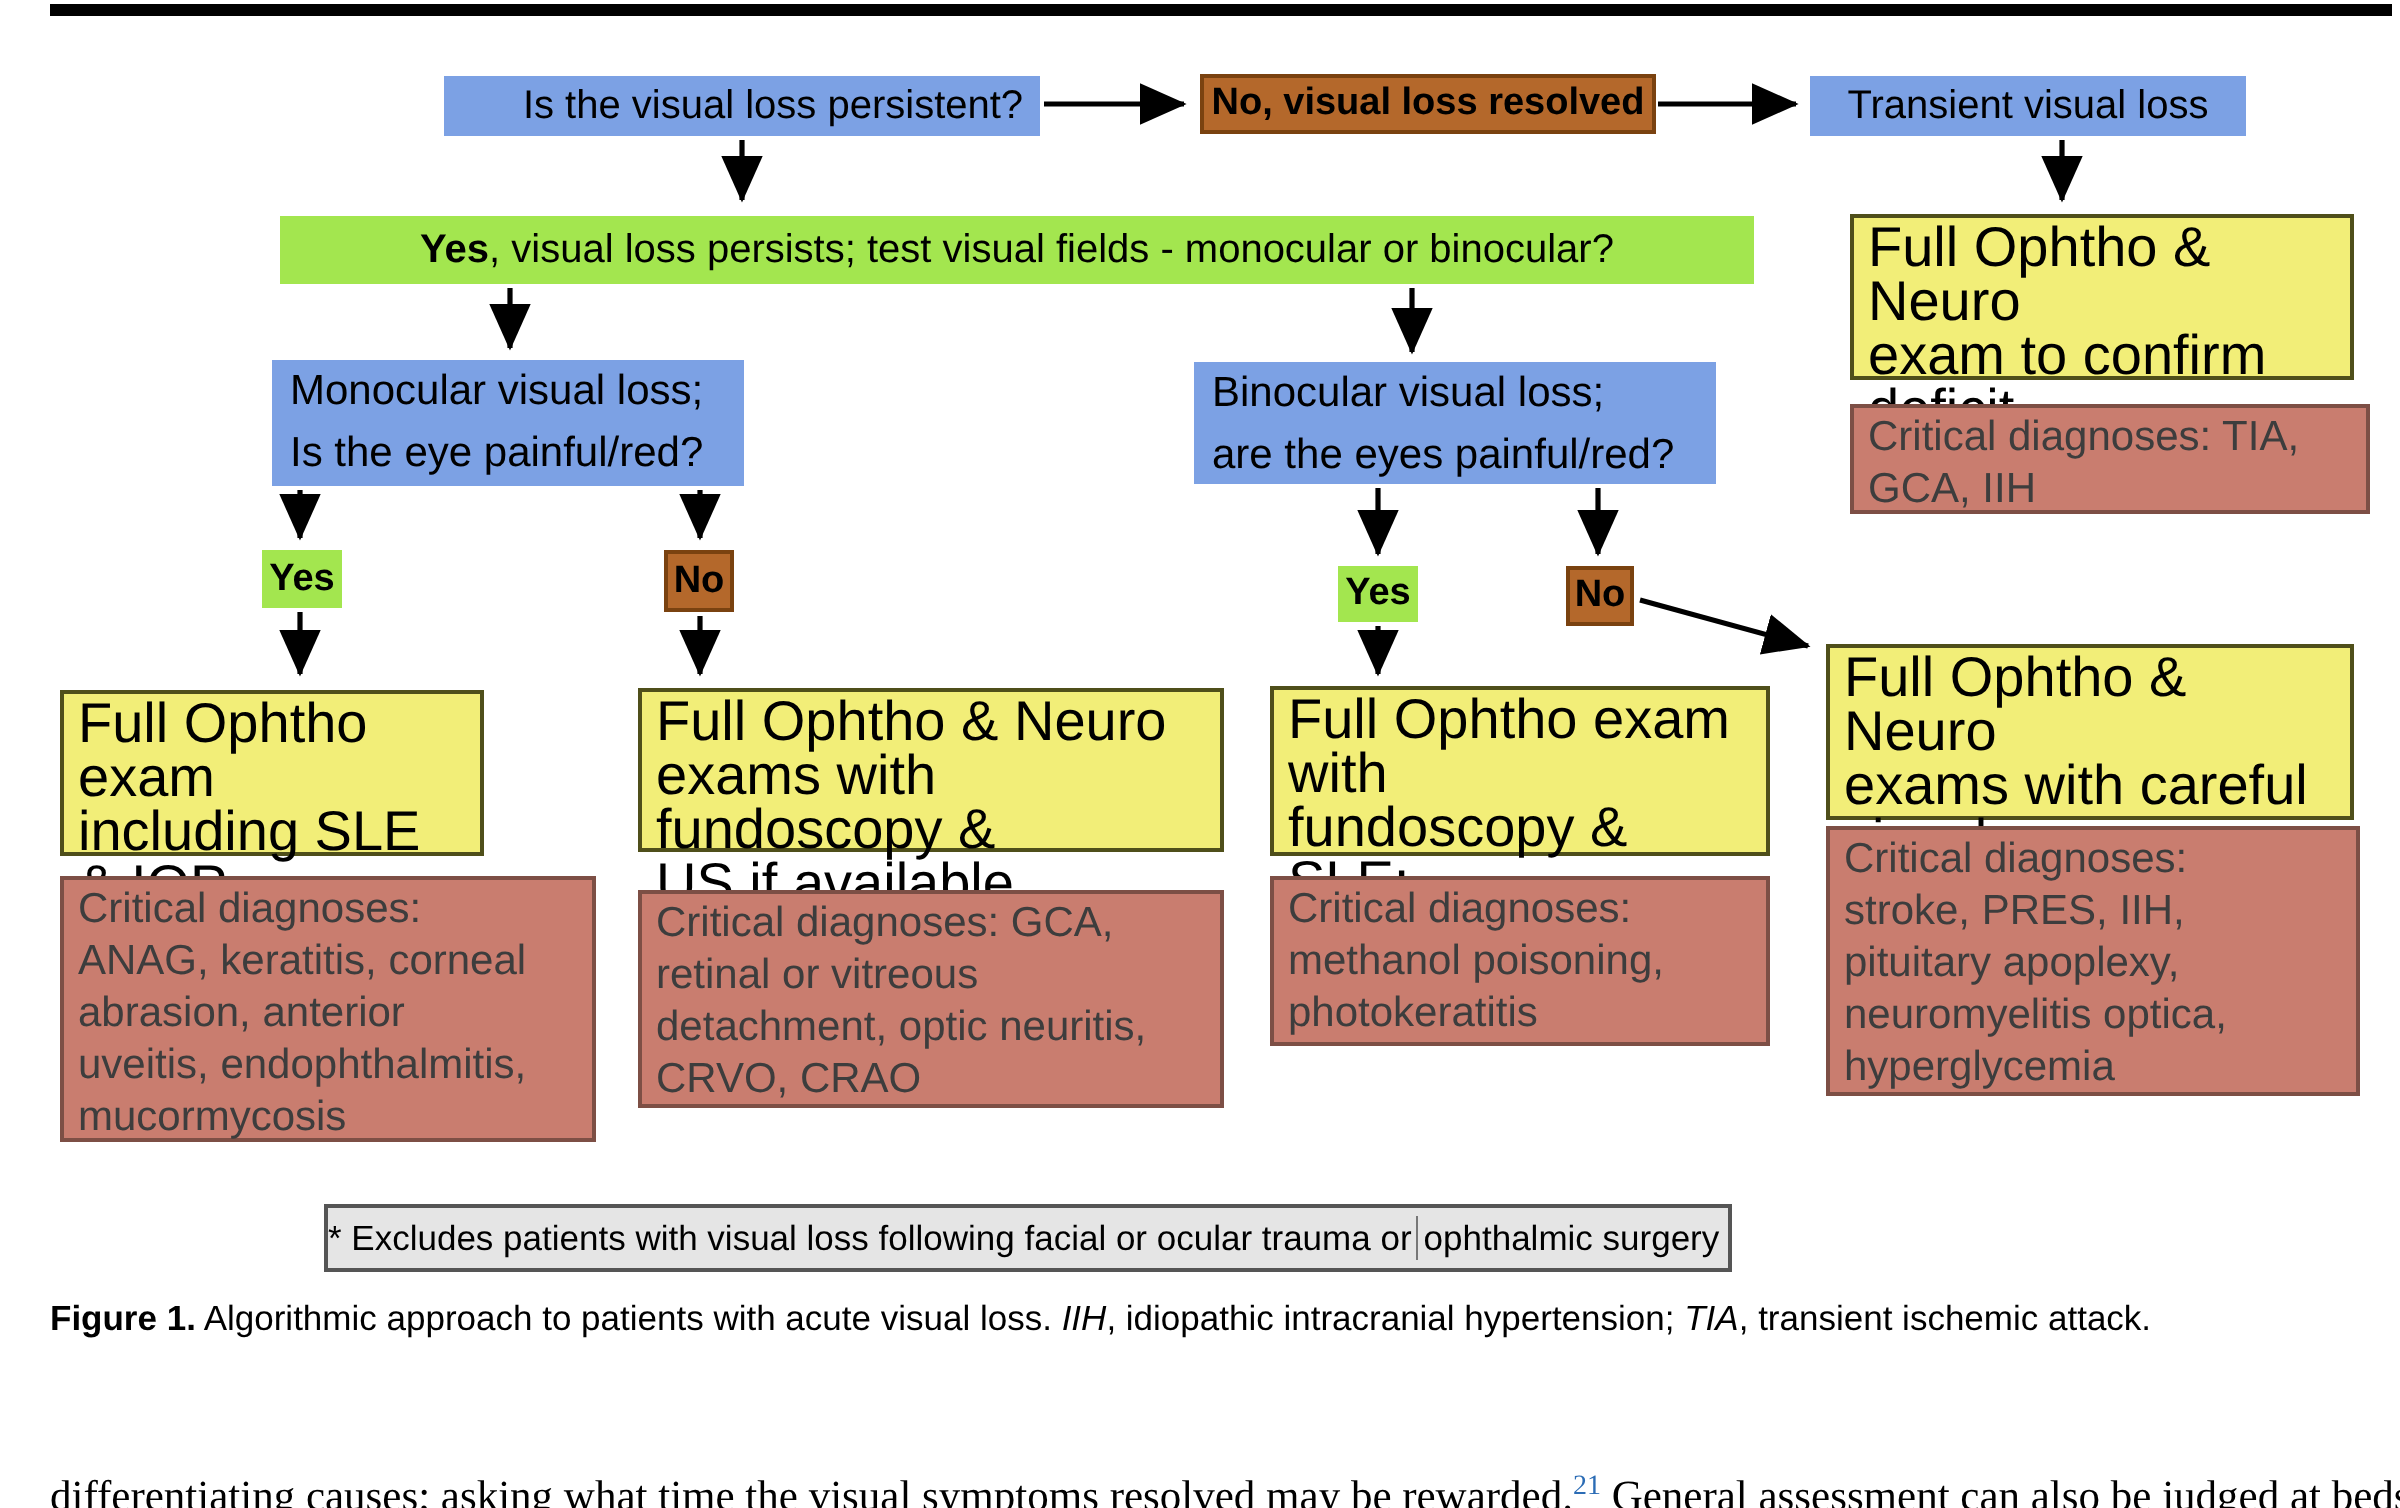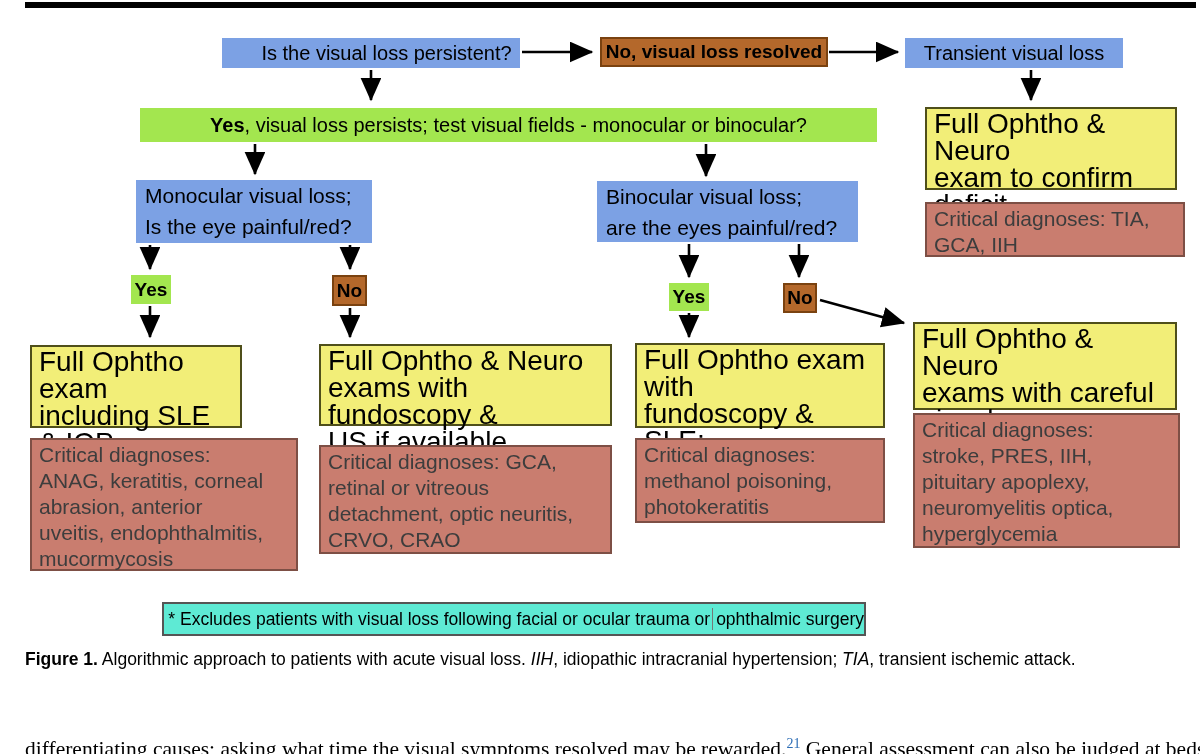--- a/index.html
+++ b/index.html
@@ -34,21 +34,21 @@
   #crit-transient{left:925px;top:202px;width:260px;height:55px;line-height:26px;}
   #exam-1{left:30px;top:345px;width:212px;height:83px;}
   #crit-1{left:30px;top:438px;width:268px;height:133px;}
   #exam-2{left:319px;top:344px;width:293px;height:82px;}
   #crit-2{left:319px;top:426px;width:293px;height:109px;margin-top:19px;}
   #exam-3{left:635px;top:343px;width:250px;height:85px;}
   #crit-3{left:635px;top:438px;width:250px;height:85px;}
   #exam-4{left:913px;top:322px;width:264px;height:88px;}
   #crit-4{left:913px;top:413px;width:267px;height:135px;}
   .footnote{position:absolute;left:162px;top:602px;width:700px;height:30px;border:2px solid #555;
-    display:flex;align-items:center;justify-content:flex-end;font-size:17.5px;color:#000;background:#5eead4;}
+    display:flex;align-items:center;justify-content:flex-start;font-size:17.5px;color:#000;background:#e5e5e5;}
   .footnote .divider{display:inline-block;width:1px;height:22px;background:#777;margin:0 3px 0 2px;}
   .caption{position:absolute;left:25px;top:647px;width:1160px;font-size:17.5px;line-height:24px;color:#000;}
   .caption .fig{font-weight:bold;}
   .caption .ital{font-style:italic;}
   .bodyline{position:absolute;left:25px;top:736px;width:1170px;font-family:"Liberation Serif",serif;
     font-size:21.5px;color:#000;white-space:nowrap;}
   .bodyline sup{color:var(--citation_blue);font-size:14px;}
 </style>
 </head>
 <body>

